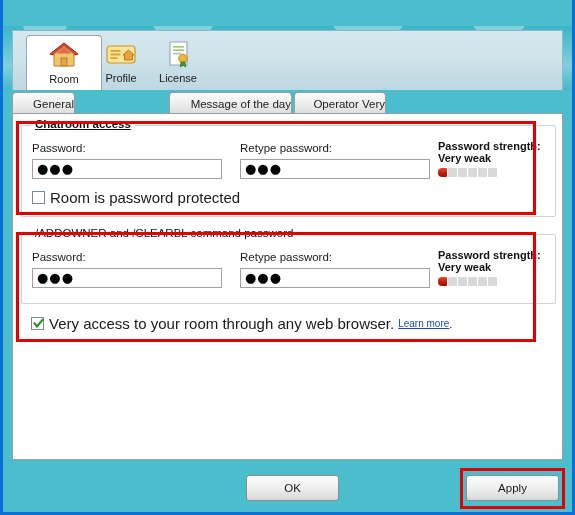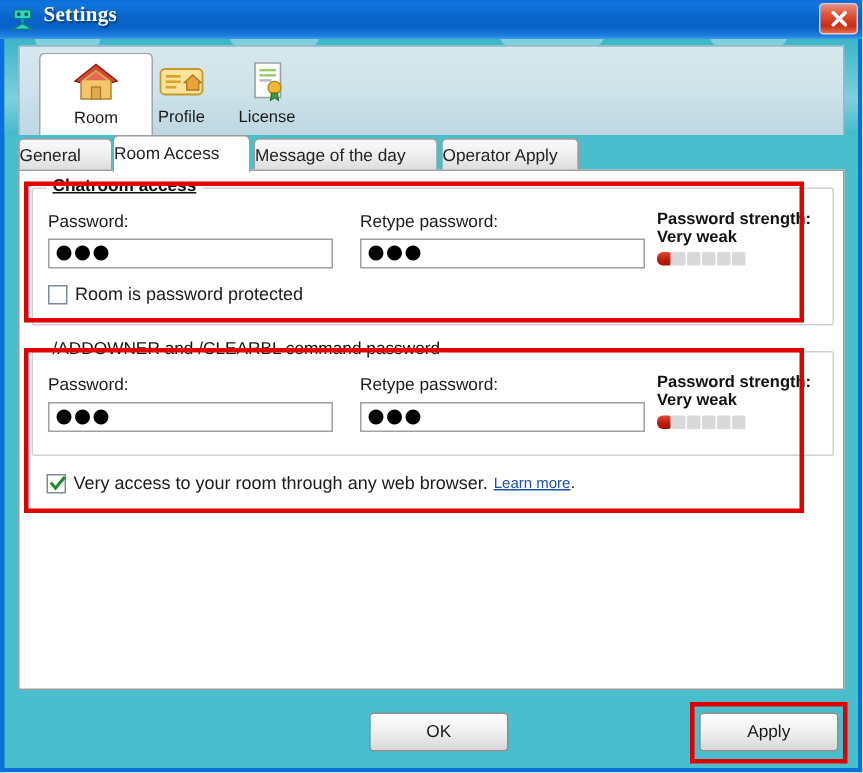--- a/index.html
+++ b/index.html
@@ -122,21 +122,21 @@
     left: 12px; top: 90px;
     width: 551px; height: 24px;
   }
   .tab {
     position: absolute;
     top: 2px;
     height: 22px;
     line-height: 22px;
     font-size: 11.5px;
     color: #222222;
-    text-align: left;
+    text-align: right;
     background: linear-gradient(to bottom, #fbfbfb 0%, #ececec 55%, #dcdcdc 100%);
     border: 1px solid #9c9c9c;
     border-bottom: none;
     border-radius: 4px 4px 0 0;
     box-sizing: border-box;
     cursor: pointer;
     white-space: nowrap;
   }
   .tab.active {
     top: 0;
@@ -235,21 +235,21 @@
   .chk-box {
     width: 13px; height: 13px;
     background: #ffffff;
     border: 1px solid #7d8b99;
     box-sizing: border-box;
     margin-right: 5px;
     flex: 0 0 auto;
     position: relative;
   }
   .chk-box svg { position:absolute; left:1px; top:0px; }
-  .chk-text { font-size: 12px; color: #1a1a1a; }
+  .chk-text { font-size: 15px; color: #1a1a1a; }
   .link {
     font-size: 10px;
     color: #1d4fa8;
     text-decoration: underline;
     margin-left: 4px;
     cursor: pointer;
   }
   .period { font-size: 11.5px; color: #1a1a1a; }
 
   
@@ -276,37 +276,20 @@
     z-index: 30;
   }
 </style>
 </head>
 <body>
 
 <div id="app">
 
   <div class="win-frame"></div>
 
-  <div class="titlebar">
-    <span class="title-icon">
-      <svg width="18" height="18" viewBox="0 0 18 18">
-        <rect x="3.5" y="2.5" width="11" height="6" rx="1.2" fill="#2fd7c8" stroke="#0f7f78" stroke-width="1"></rect>
-        <circle cx="6.5" cy="5.5" r="1.3" fill="#0b5b55"></circle>
-        <circle cx="11.5" cy="5.5" r="1.3" fill="#0b5b55"></circle>
-        <rect x="8.2" y="8.5" width="1.6" height="3" fill="#1a9a93"></rect>
-        <path d="M2.5 15.5 L9 11.8 L15.5 15.5 Z" fill="#2fd7c8" stroke="#0f7f78" stroke-width="0.9"></path>
-      </svg>
-    </span>
-    <span class="title-text">Settings</span>
-    <div class="close-btn">
-      <svg width="13" height="13" viewBox="0 0 13 13">
-        <path d="M2.5 2.5 L10.5 10.5 M10.5 2.5 L2.5 10.5" stroke="#ffffff" stroke-width="2.4" stroke-linecap="round"></path>
-      </svg>
-    </div>
-  </div>
 
   <div class="toolbar">
     <div class="bubble" style="left:20px;  top:-14px; width:44px; height:26px;"></div>
     <div class="bubble" style="left:150px; top:-16px; width:60px; height:28px;"></div>
     <div class="bubble" style="left:330px; top:-15px; width:70px; height:26px;"></div>
     <div class="bubble" style="left:470px; top:-14px; width:52px; height:24px;"></div>
 
     <div class="toolbar-inner">
 
       <div class="tb-item selected" style="left:13px;">
@@ -346,23 +329,22 @@
           </svg>
         </div>
         <span class="tb-lbl">License</span>
       </div>
 
     </div>
   </div>
 
   <div class="tabstrip">
     <div class="tab" style="left:0px;   width:63px;">General</div>
-    <div class="tab active" style="left:63px;  width:92px;">Room Access</div>
     <div class="tab" style="left:157px; width:123px;">Message of the day</div>
-    <div class="tab" style="left:282px; width:92px;">Operator Apply</div>
+    <div class="tab" style="left:282px; width:92px;">Operator Very</div>
   </div>
 
   <div class="panel">
 
     <div class="groupbox" style="left:8px; top:11px; width:535px; height:92px;">
       <span class="gb-title bold">Chatroom access</span>
 
       <span class="fld-label" style="left:10px; top:16px;">Password:</span>
       <div class="pw-input" style="left:10px; top:33px; width:190px;">●●●</div>
 

